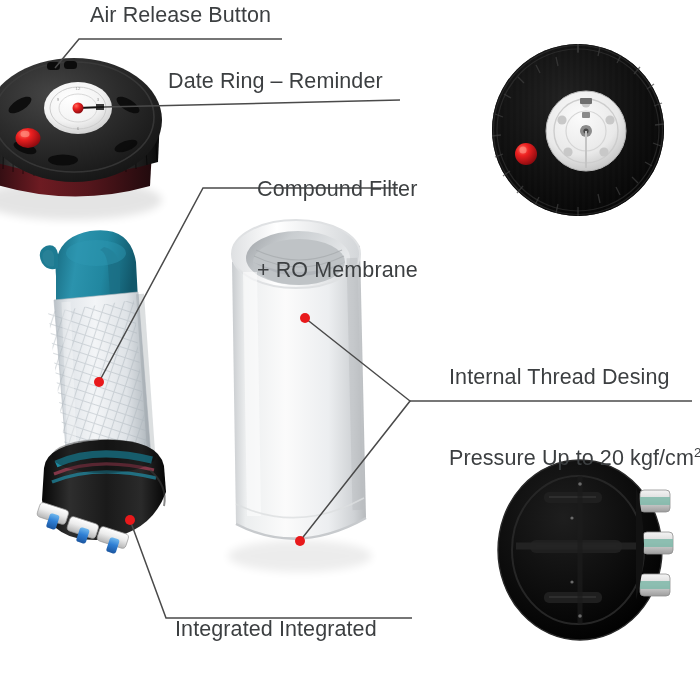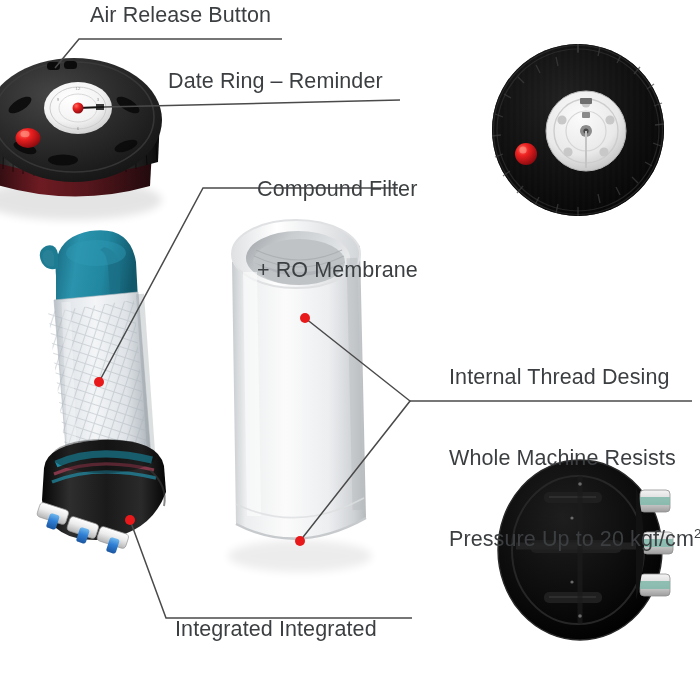--- a/index.html
+++ b/index.html
@@ -439,21 +439,20 @@
 
   <div class="callout-text" id="t-date">Date Ring – Reminder</div>
 
   <div class="callout-text" id="t-comp">
     <div>Compound Filter</div>
     <div>+ RO Membrane</div>
   </div>
 
   <div class="callout-text" id="t-thread">
     <div>Internal Thread Desing</div>
-    <div>Whole Machine Resists</div>
     <div><span>Pressure Up to 20 kgf/cm</span><sup>2</sup></div>
   </div>
 
   <div class="callout-text" id="t-water">
     <div>Integrated Integrated</div>
     <div>Waterway Base</div>
   </div>
 
 </div>
 

